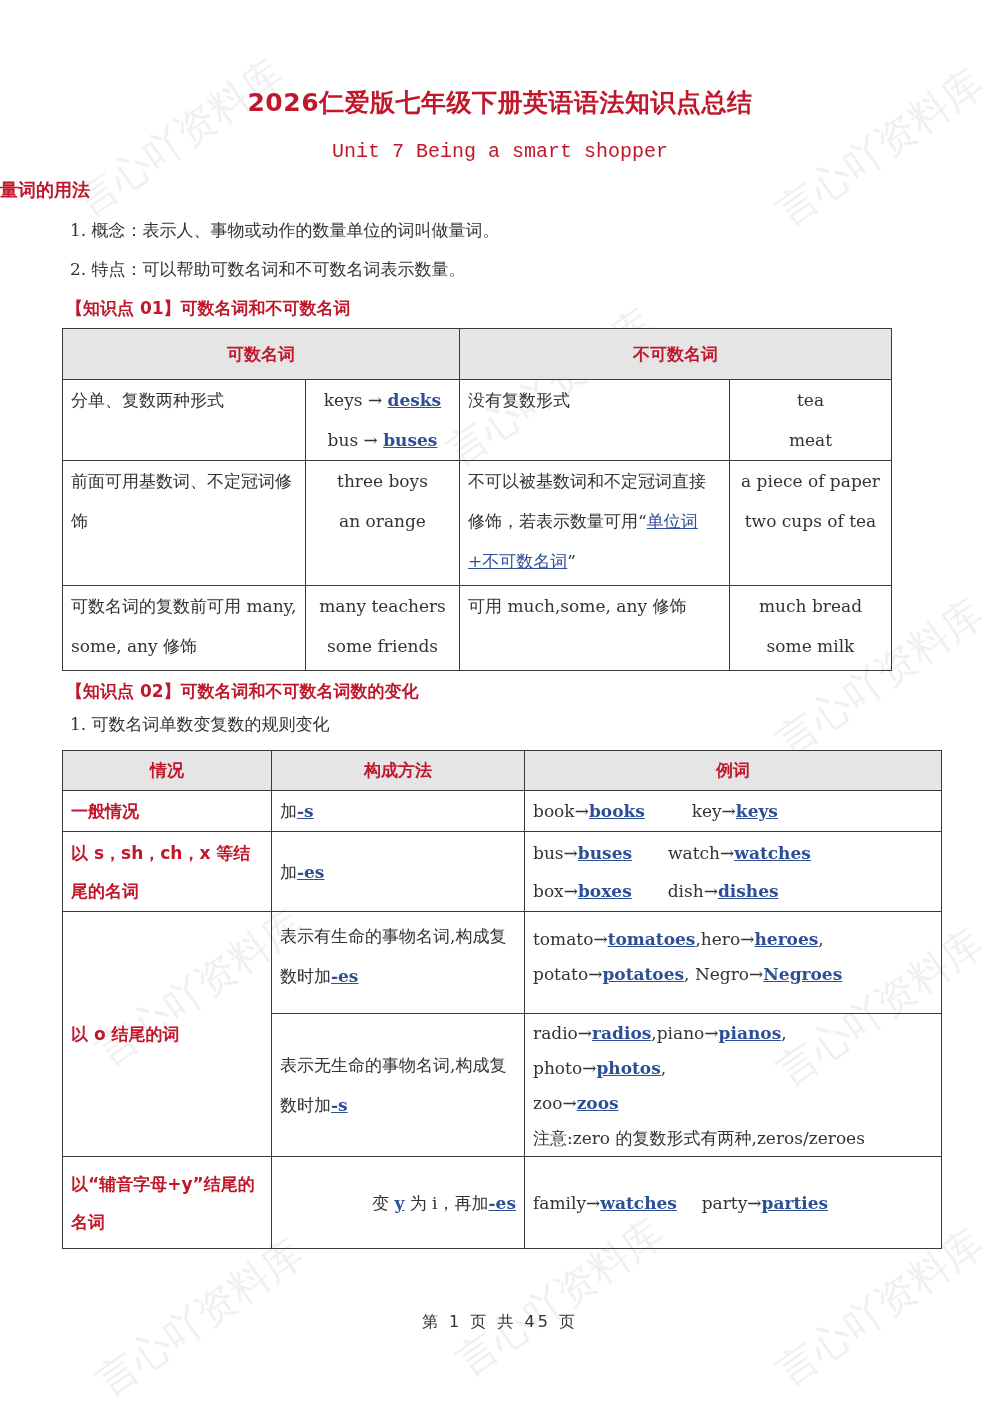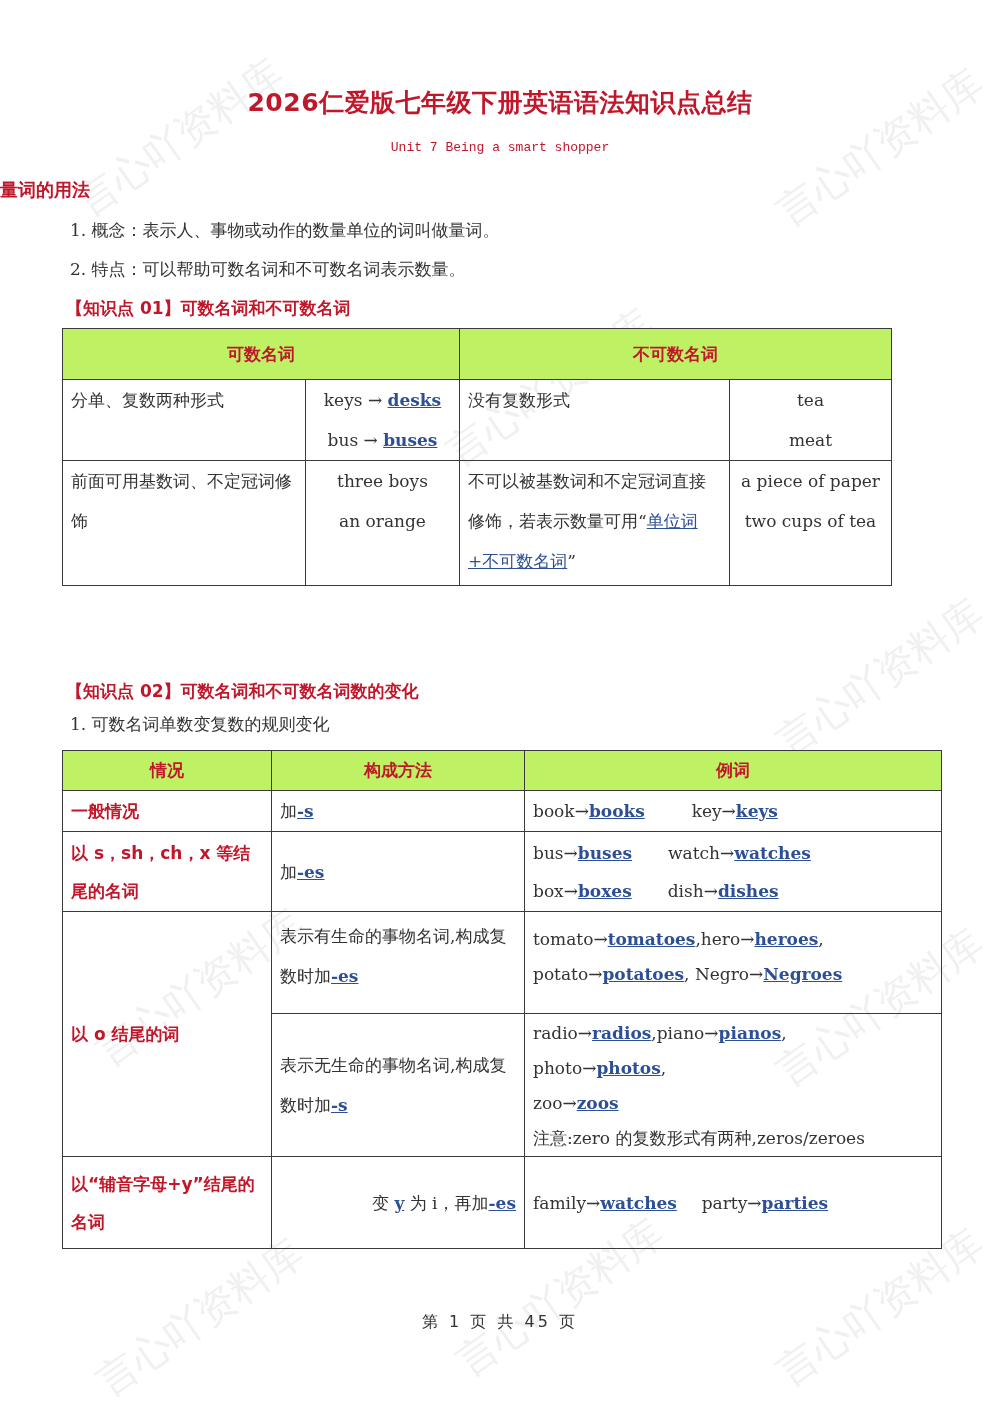--- a/index.html
+++ b/index.html
@@ -11,36 +11,36 @@
     }
     .abs { position: absolute; }
     .title {
       left: 0; width: 1000px; top: 86px; text-align: center;
       font-family: "DejaVu Sans", sans-serif; font-weight: bold;
       font-size: 25px; color: #c0172a; letter-spacing: 0.5px;
     }
     .subtitle {
       left: 0; width: 1000px; top: 140px; text-align: center;
       font-family: "Liberation Mono", "DejaVu Sans Mono", monospace;
-      font-size: 13px; color: #c0172a;
+      font-size: 20px; color: #c0172a;
     }
     .section-title {
       left: 0; width: 1000px; top: 178px; 
       font-family: "DejaVu Sans", sans-serif; font-weight: bold;
       font-size: 18px; color: #c0172a;
     }
     .para { left: 70px; font-size: 17px; color: #333; }
     .kp {
       left: 66px; font-family: "DejaVu Sans", sans-serif; font-weight: bold;
       font-size: 17px; color: #c0172a;
     }
     table { border-collapse: collapse; position: absolute; table-layout: fixed; }
     td, th { border: 1.5px solid #3a3a3a; vertical-align: top; padding: 0; }
     th {
-      background: #bef264; color: #c0172a; font-family: "DejaVu Sans", sans-serif;
+      background: #e5e5e5; color: #c0172a; font-family: "DejaVu Sans", sans-serif;
       font-weight: bold; font-size: 17px; vertical-align: middle; text-align: center;
     }
     .cell { font-size: 17px; line-height: 40px; padding: 0 8px; color: #333; }
     .center { text-align: center; }
     .link { color: #2d4f96; font-weight: bold; text-decoration: underline; }
     .red { color: #c0172a; font-family: "DejaVu Sans", sans-serif; font-weight: bold; font-size: 17px; }
     .plain-link { color: #2d4f96; text-decoration: underline; }
     .footer {
       left: 0; width: 1000px; top: 1312px; text-align: center;
       font-family: "DejaVu Sans", sans-serif; font-size: 16px; color: #333; letter-spacing: 3px;
@@ -116,20 +116,40 @@
     <td>
           <div class="cell"><span>不可以被基数词和不定冠词直接修饰，若表示数量可用“</span><span class="plain-link">单位词+不可数名词</span><span>”</span></div>
         </td>
     <td>
           <div class="cell center">
       <div>a piece of paper</div>
       <div>two cups of tea</div>
     </div>
         </td>
   </tr>
+  <tr style="height:85px;">
+    <td>
+          <div class="cell">可数名词的复数前可用 many, some, any  修饰</div>
+        </td>
+    <td>
+          <div class="cell center">
+      <div>many teachers</div>
+      <div>some friends</div>
+    </div>
+        </td>
+    <td>
+          <div class="cell">可用 much,some, any 修饰</div>
+        </td>
+    <td>
+          <div class="cell center">
+      <div>much bread</div>
+      <div>some milk</div>
+    </div>
+        </td>
+  </tr>
 </tbody>
   </table>
 
 <div class="abs kp" style="top:680px;">【知识点 02】可数名词和不可数名词数的变化</div>
 <div class="abs para" style="top:713px;left:70px;">1. 可数名词单数变复数的规则变化</div>
 
 <table style="left:62px;top:750px;width:879px;">
   <colgroup>
       <col style="width:209px">
       <col style="width:253px">

